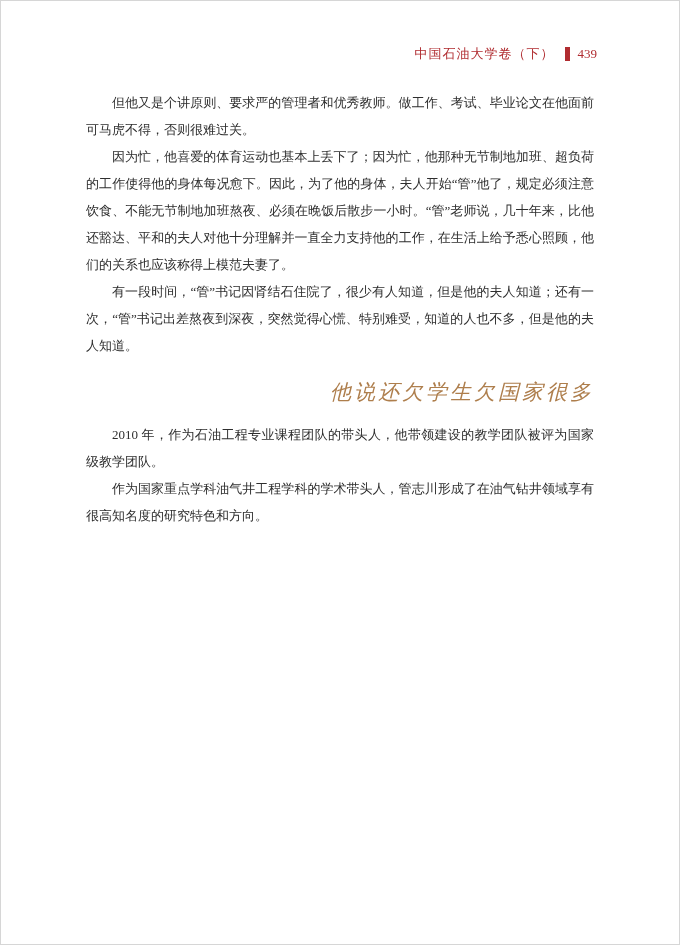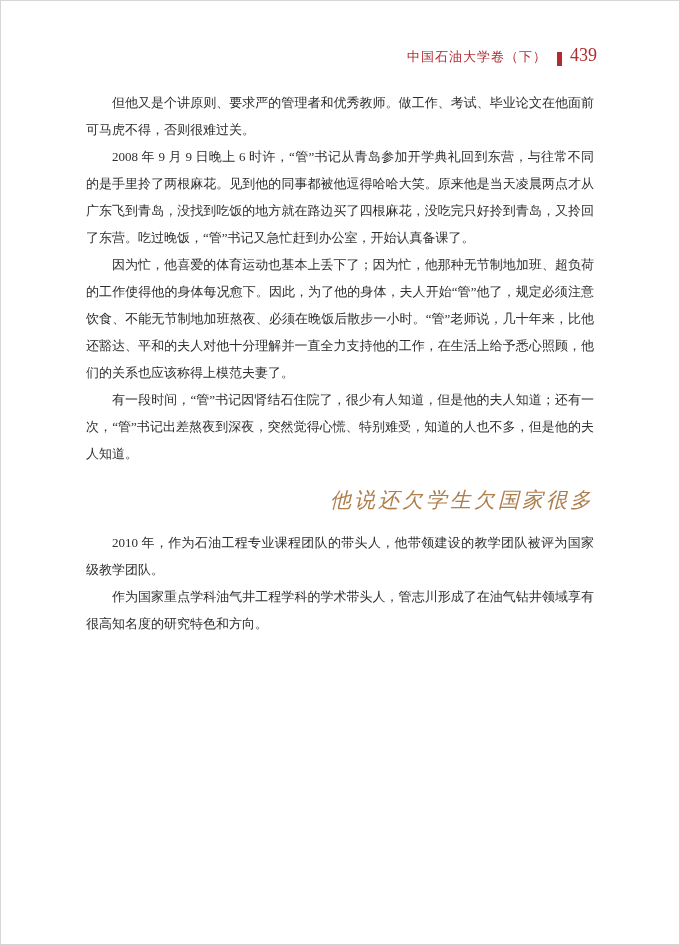--- a/index.html
+++ b/index.html
@@ -17,33 +17,33 @@
     box-sizing:border-box;
     font-family:"Liberation Serif","DejaVu Serif",serif;
     color:var(--ink);
     overflow:hidden;
   }
   .running-header{
     position:absolute;
     top:44px;left:85px;right:82px;
     display:flex;
     justify-content:flex-end;
-    align-items:flex-end;
+    align-items:center;
     font-size:13px;
     color:var(--accent);
     letter-spacing:1px;
   }
   .header-bar{
     display:inline-block;
     width:5px;height:14px;
     background:var(--accent);
     margin:0 8px 0 10px;
   }
   .header-page{
-    font-size:18px;
+    font-size:13px;
     letter-spacing:0;
     font-family:"Liberation Serif",serif;
   }
   .page-body{
     position:absolute;
     top:88px;left:85px;right:85px;
     text-align:justify;
   }
   .page-body p{
     margin:0;
@@ -70,21 +70,20 @@
 <div class="page">
 
   <div class="running-header">
     <span class="header-title">中国石油大学卷（下）</span>
     <span class="header-bar"></span>
     <span class="header-page">439</span>
   </div>
 
   <div class="page-body">
     <p>但他又是个讲原则、要求严的管理者和优秀教师。做工作、考试、毕业论文在他面前可马虎不得，否则很难过关。</p>
-    <p>2008 年 9 月 9 日晚上 6 时许，“管”书记从青岛参加开学典礼回到东营，与往常不同的是手里拎了两根麻花。见到他的同事都被他逗得哈哈大笑。原来他是当天凌晨两点才从广东飞到青岛，没找到吃饭的地方就在路边买了四根麻花，没吃完只好拎到青岛，又拎回了东营。吃过晚饭，“管”书记又急忙赶到办公室，开始认真备课了。</p>
     <p>因为忙，他喜爱的体育运动也基本上丢下了；因为忙，他那种无节制地加班、超负荷的工作使得他的身体每况愈下。因此，为了他的身体，夫人开始“管”他了，规定必须注意饮食、不能无节制地加班熬夜、必须在晚饭后散步一小时。“管”老师说，几十年来，比他还豁达、平和的夫人对他十分理解并一直全力支持他的工作，在生活上给予悉心照顾，他们的关系也应该称得上模范夫妻了。</p>
     <p>有一段时间，“管”书记因肾结石住院了，很少有人知道，但是他的夫人知道；还有一次，“管”书记出差熬夜到深夜，突然觉得心慌、特别难受，知道的人也不多，但是他的夫人知道。</p>
 
     <h2 class="section-heading">他说还欠学生欠国家很多</h2>
 
     <p>2010 年，作为石油工程专业课程团队的带头人，他带领建设的教学团队被评为国家级教学团队。</p>
     <p>作为国家重点学科油气井工程学科的学术带头人，管志川形成了在油气钻井领域享有很高知名度的研究特色和方向。</p>
   </div>
 
 </div>

